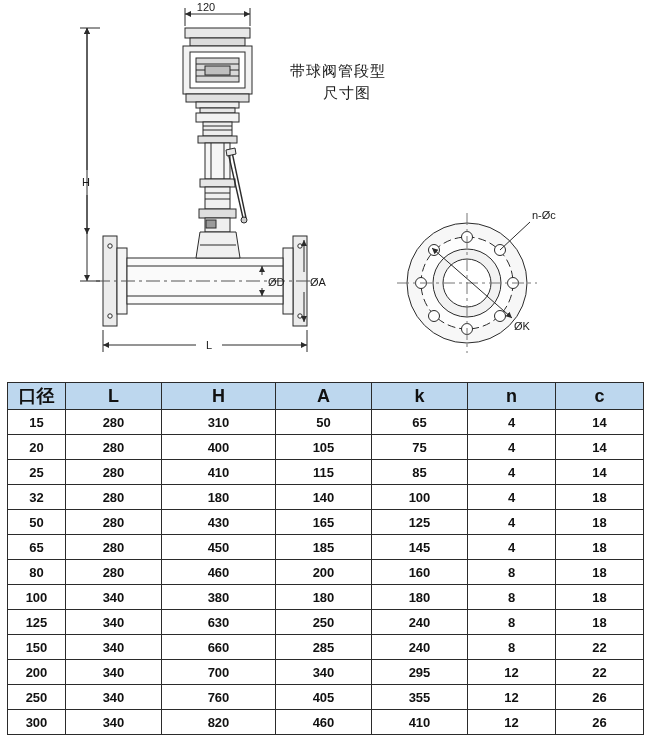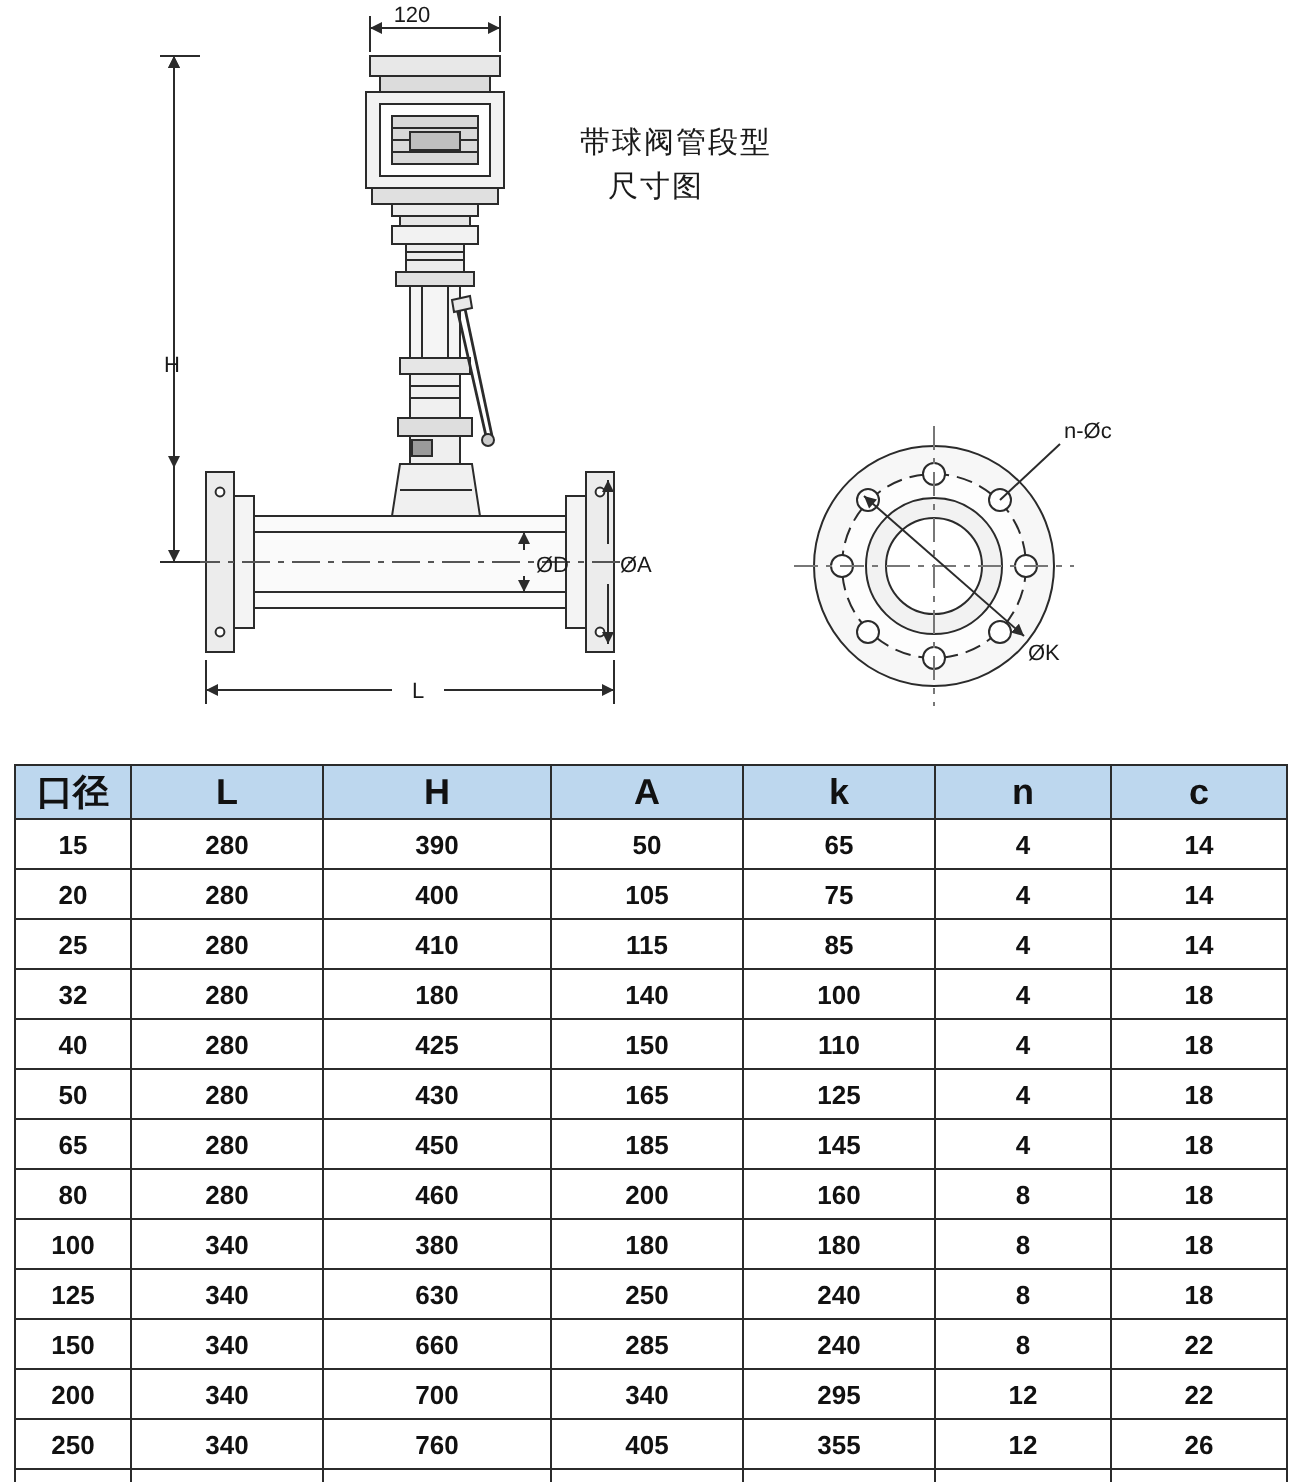--- a/index.html
+++ b/index.html
@@ -23,21 +23,21 @@
   }
   #drawing svg { display: block; }
   .dtitle {
     position: absolute;
     font-size: 15px;
     color: #1a1a1a;
     letter-spacing: 1px;
     white-space: nowrap;
   }
   #title-line1 { left: 290px; top: 62px; }
-  #title-line2 { left: 304px; top: 84px; }
+  #title-line2 { left: 323px; top: 84px; }
 
   
   #spec-table {
     width: 636px;
     margin: 0 7px;
     border-collapse: collapse;
     table-layout: fixed;
   }
   #spec-table th, #spec-table td {
     border: 1px solid #2b2b2b;
@@ -230,21 +230,21 @@
         <th>A</th>
         <th>k</th>
         <th>n</th>
         <th>c</th>
       </tr>
     </thead>
     <tbody id="table-body">
         <tr>
           <td>15</td>
           <td>280</td>
-          <td>390</td>
+          <td>310</td>
           <td>50</td>
           <td>65</td>
           <td>4</td>
           <td>14</td>
         </tr>
         <tr>
           <td>20</td>
           <td>280</td>
           <td>400</td>
           <td>105</td>
@@ -260,29 +260,20 @@
           <td>85</td>
           <td>4</td>
           <td>14</td>
         </tr>
         <tr>
           <td>32</td>
           <td>280</td>
           <td>180</td>
           <td>140</td>
           <td>100</td>
-          <td>4</td>
-          <td>18</td>
-        </tr>
-        <tr>
-          <td>40</td>
-          <td>280</td>
-          <td>425</td>
-          <td>150</td>
-          <td>110</td>
           <td>4</td>
           <td>18</td>
         </tr>
         <tr>
           <td>50</td>
           <td>280</td>
           <td>430</td>
           <td>165</td>
           <td>125</td>
           <td>4</td>

